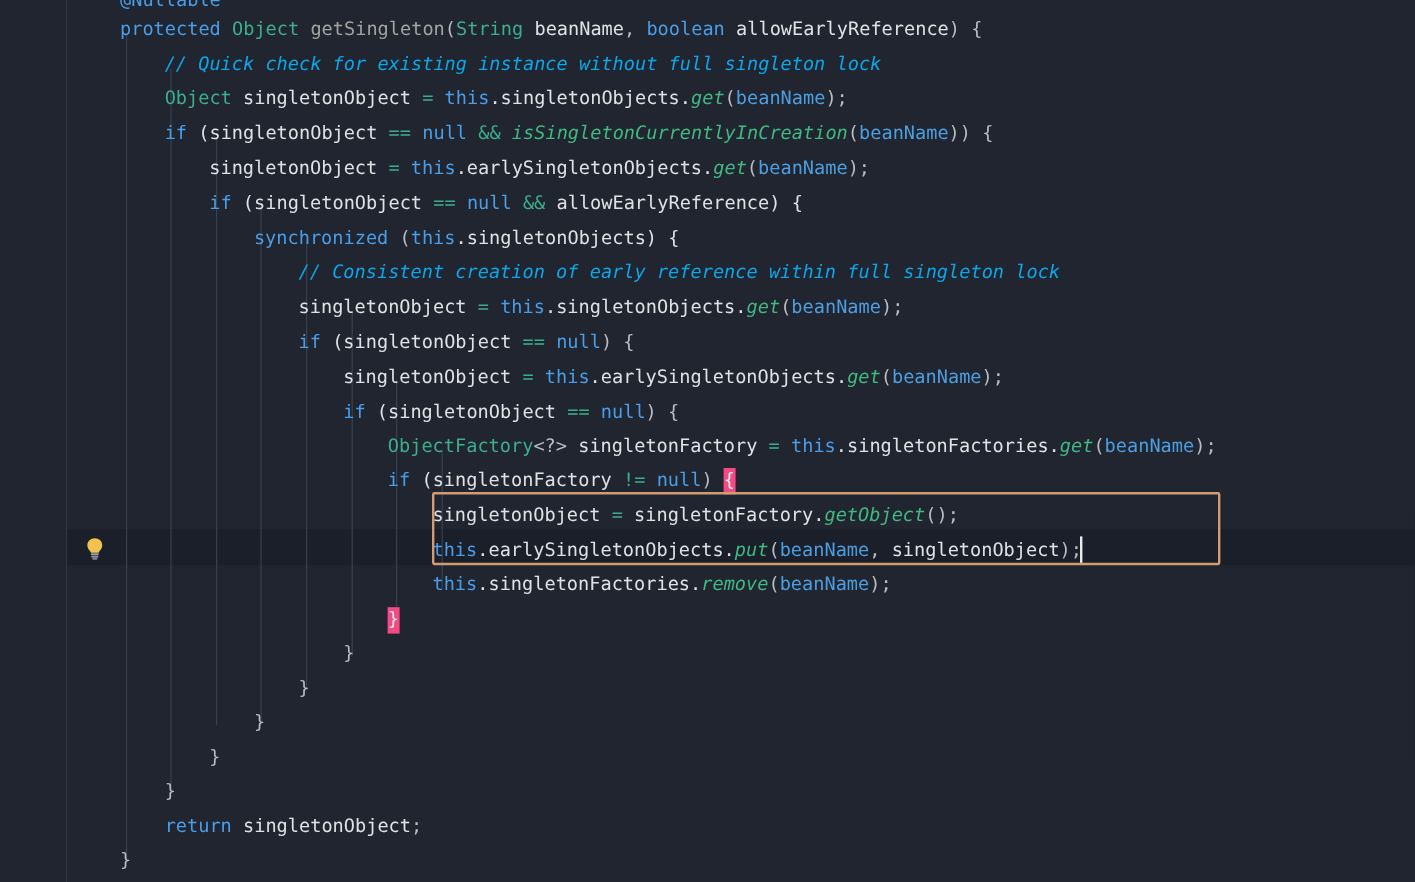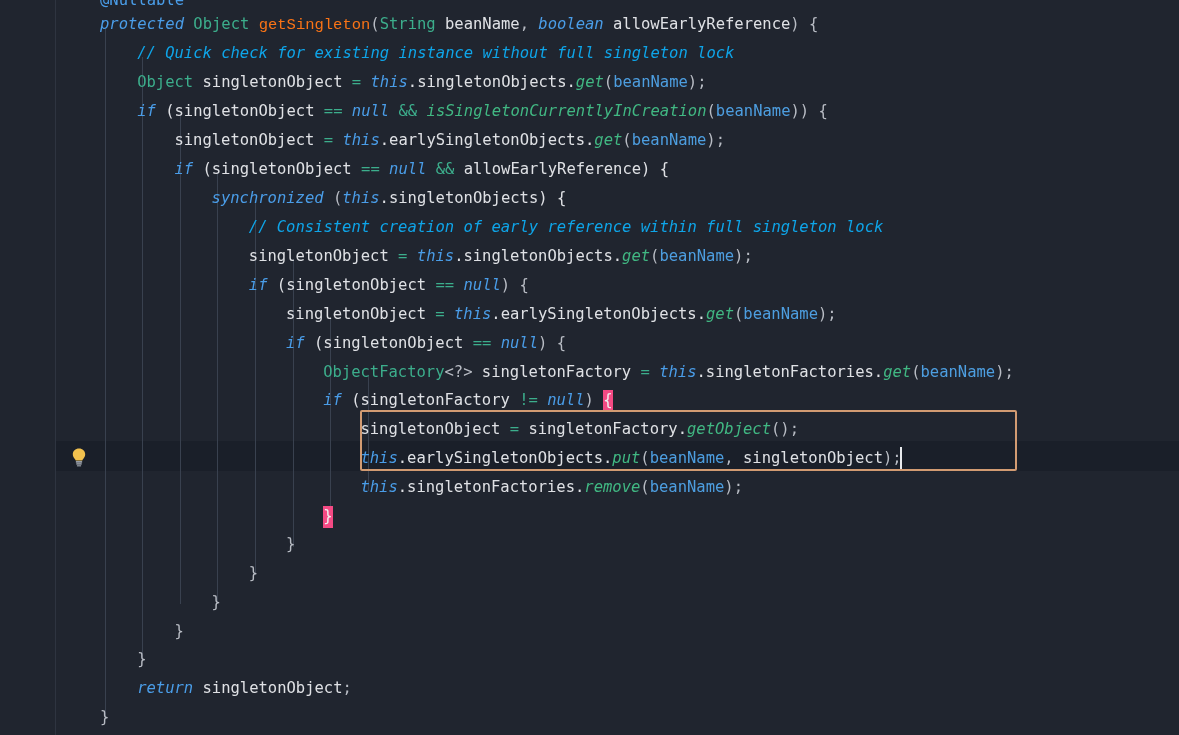--- a/index.html
+++ b/index.html
@@ -111,24 +111,24 @@
 
   
   .caret {
     position: absolute;
     width: 2px;
     background: #e8eaed;
     z-index: 6;
   }
 
   
-  .kw      { color: #4a9de8; font-style: italic; }
+  .kw      { color: #4a9de8; }
   .type    { color: #3cae8c; }
   .meth    { color: #41b883; font-style: italic; }
-  .methdec { color: #f97316; font-family: Liberation Mono, monospace; }
+  .methdec { color: #a3a3a3; }
   .ident   { color: #dfe1e5; }
   .param   { color: #4d9ee0; }
   .punct   { color: #b8bcc4; }
   .op      { color: #3cae8c; }
   .cmt     { color: #0ea5e9; font-style: italic; }
   .anno    { color: #4a9de8; }
   .brace-hl {
     background: #f44a84;
     color: #f0eff0;
     padding: 1px 0 3px 0;

